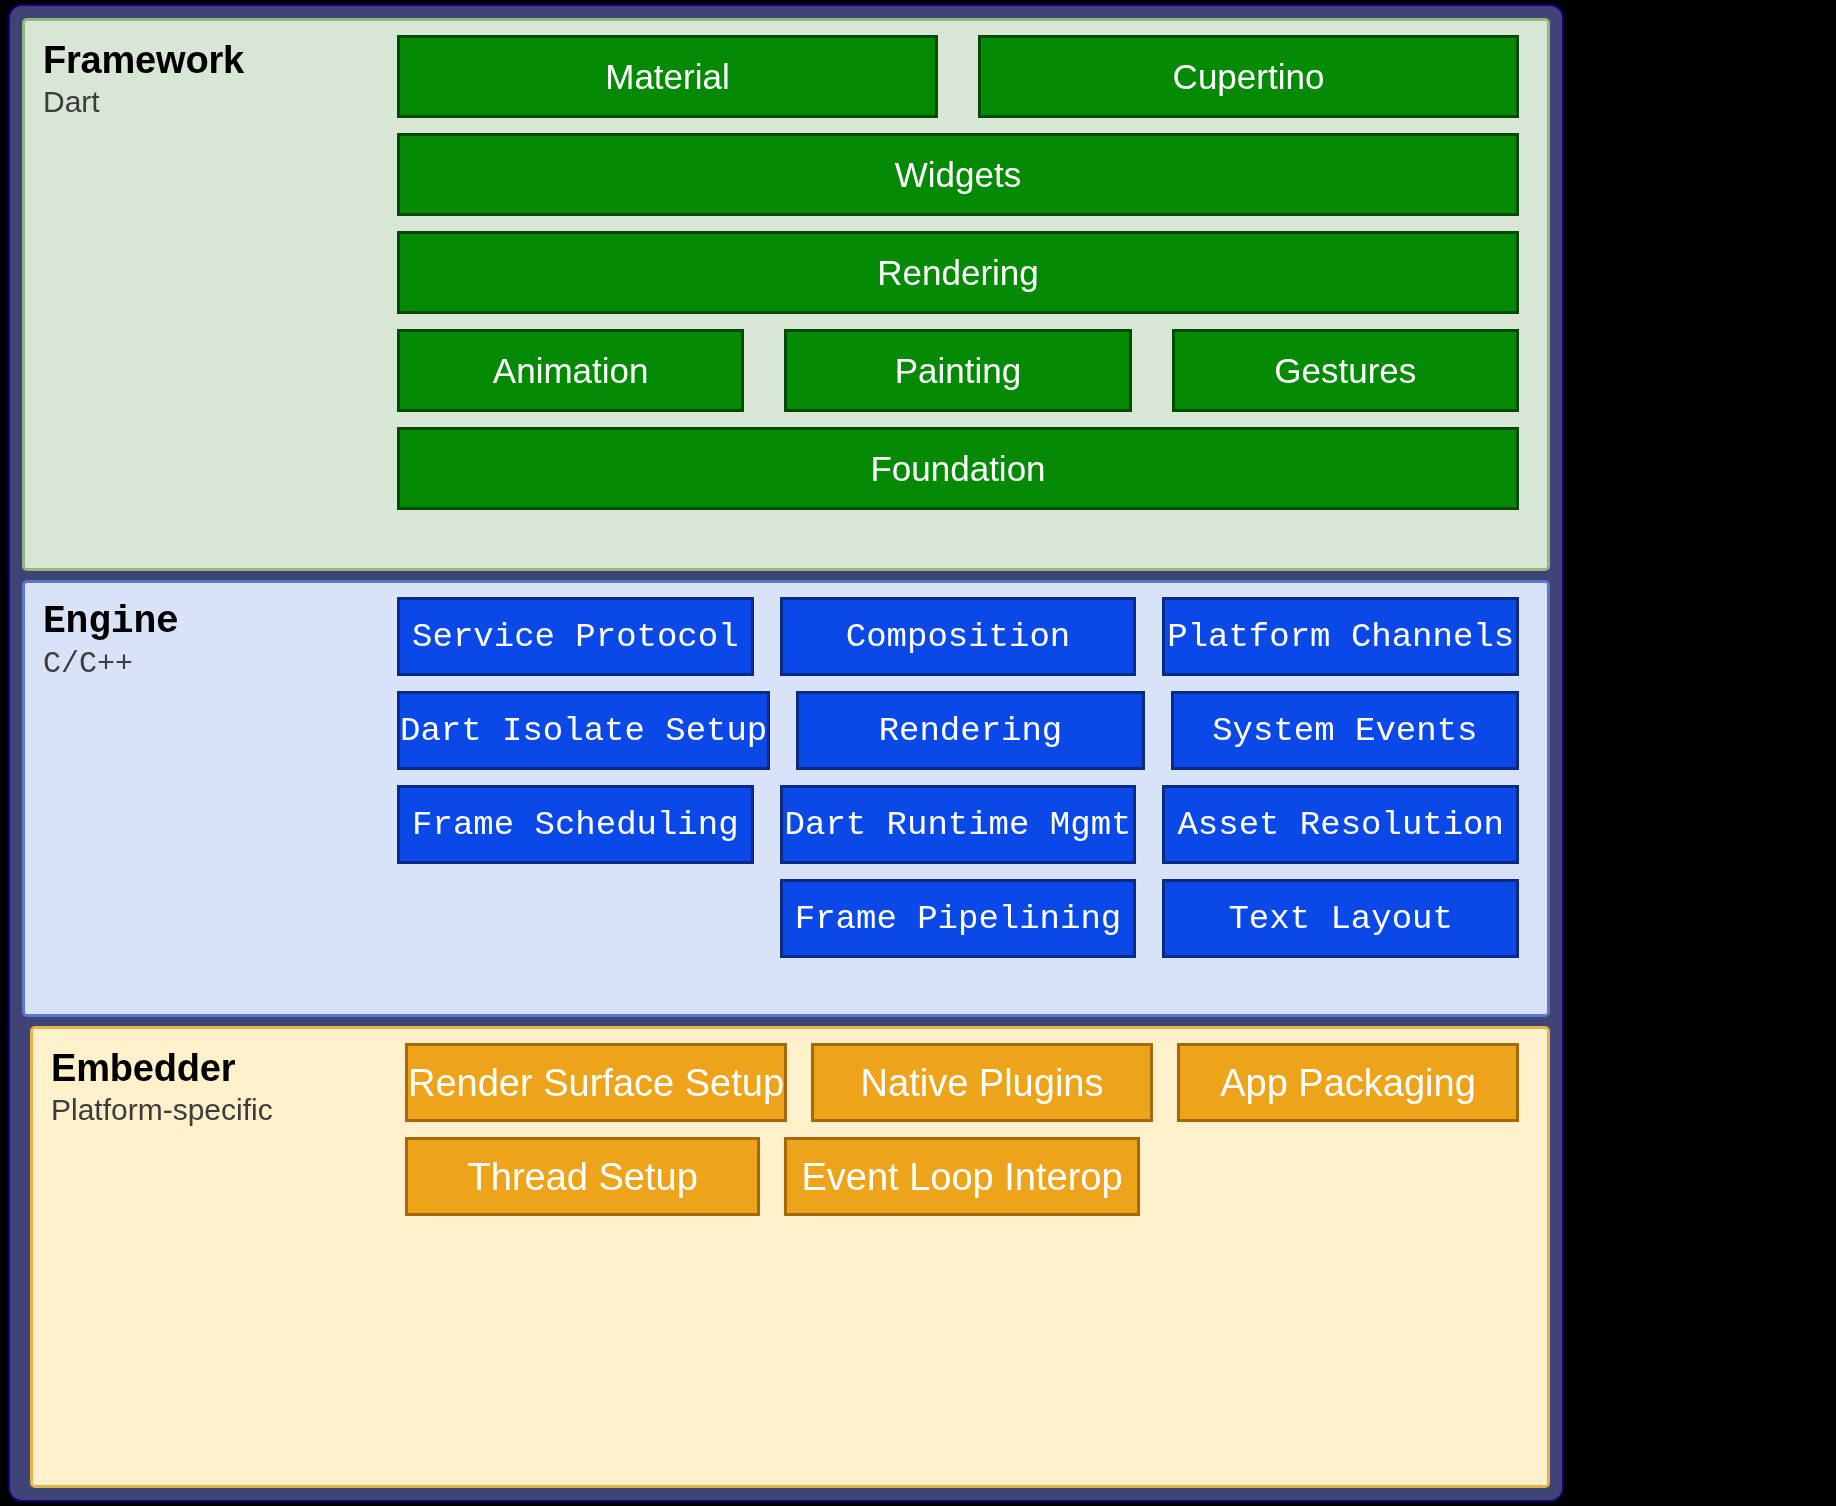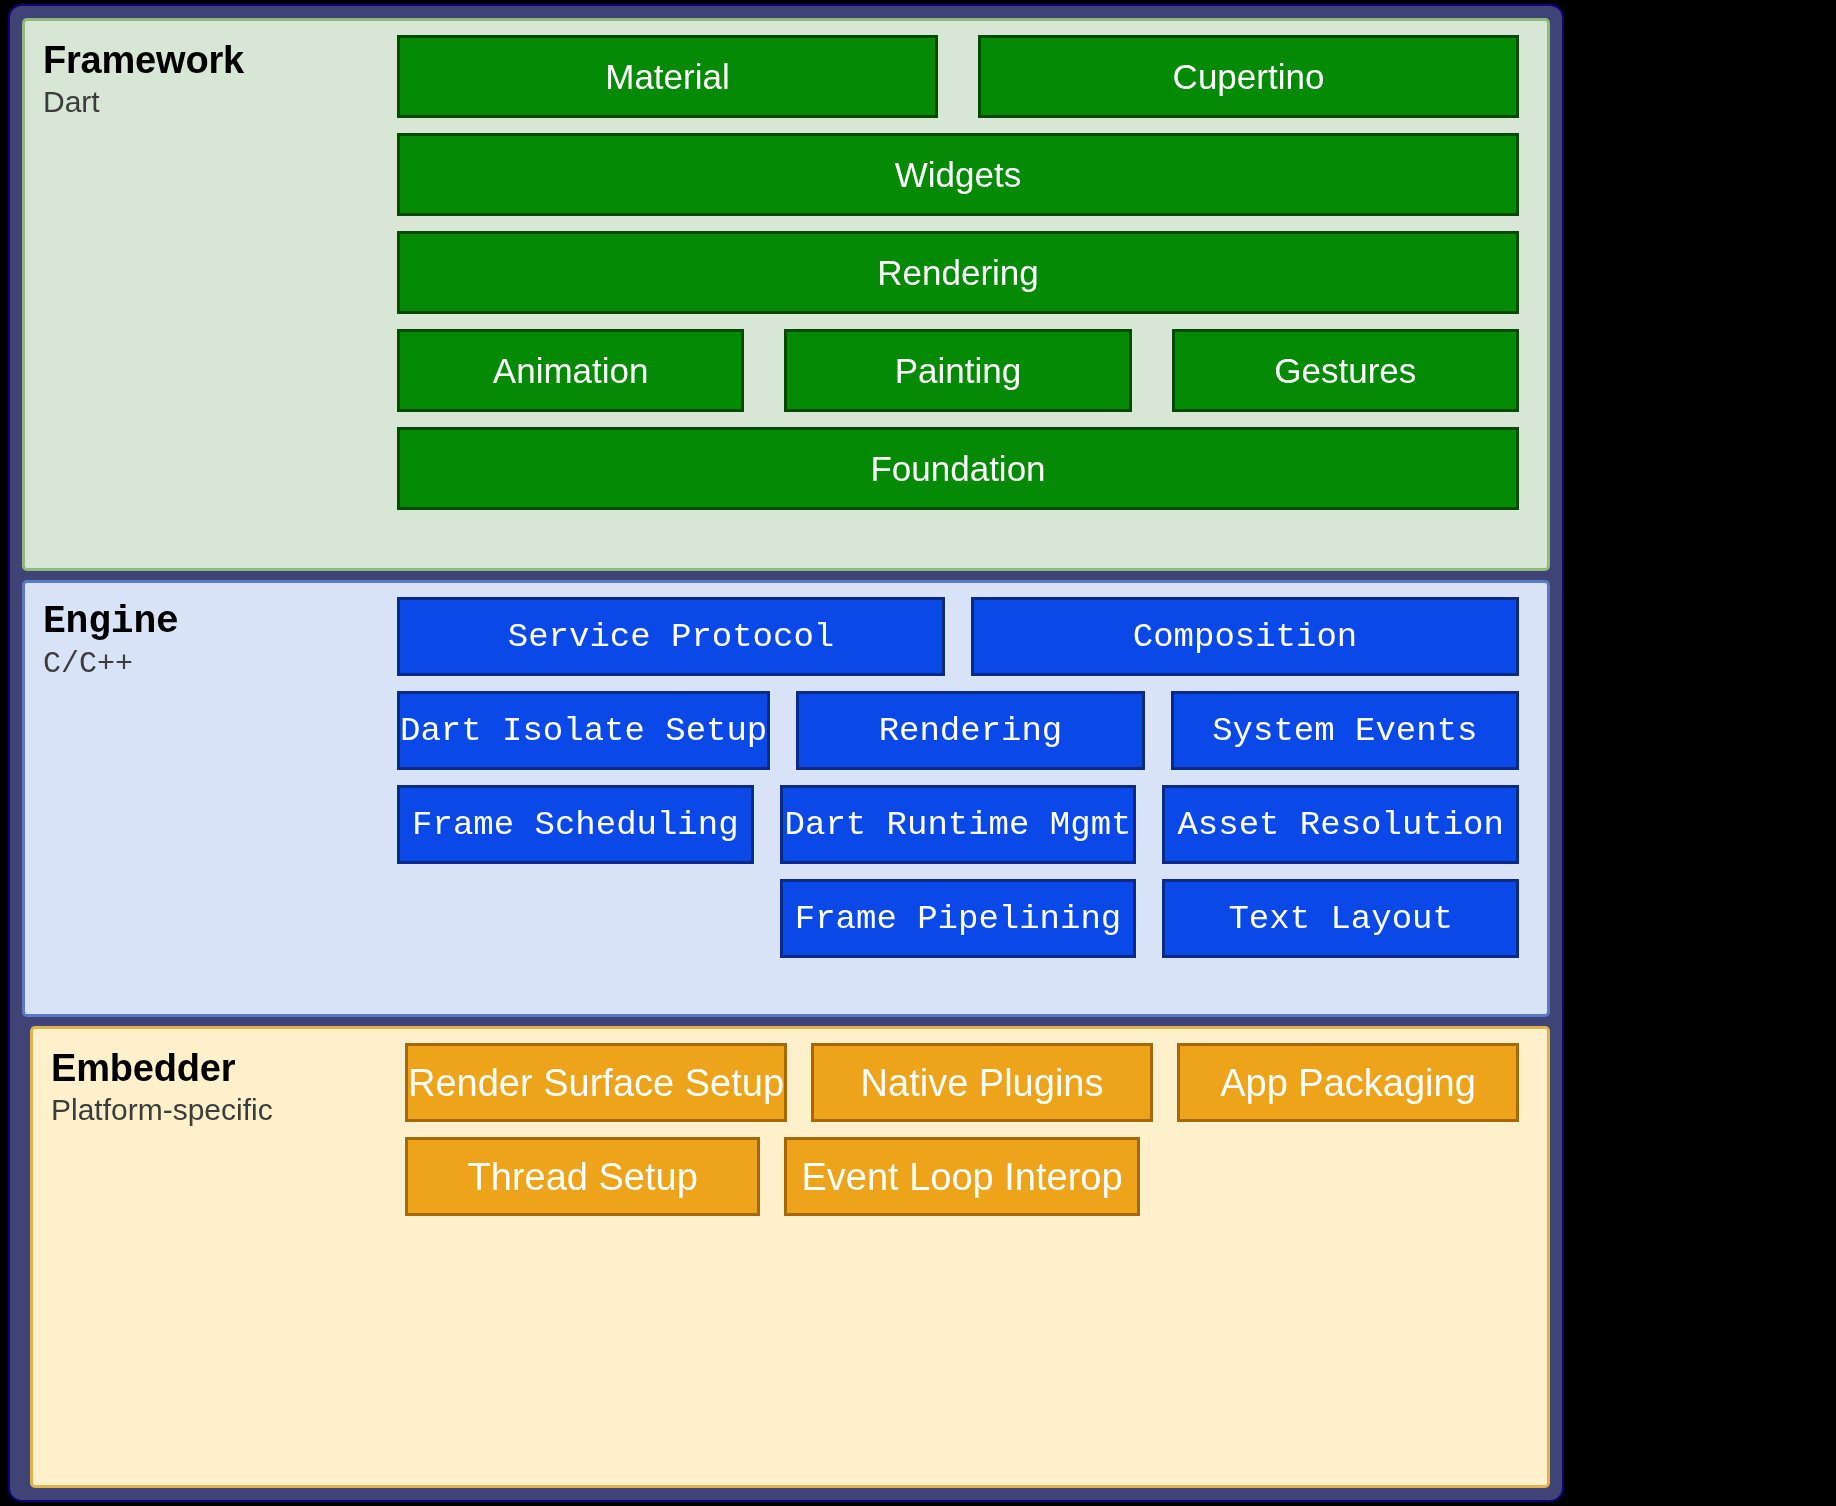--- a/index.html
+++ b/index.html
@@ -169,20 +169,21 @@
   <section class="layer" id="layer-engine" style="flex:0 0 437px;">
     <div class="layer-label">
       <div class="layer-title">Engine</div>
       <div class="layer-subtitle">C/C++</div>
     </div>
     <div class="layer-body">
 
       <div class="box-row">
         <div class="node col2">Service Protocol</div>
         <div class="node col2">Composition</div>
+        <div class="node col2">Platform Channels</div>
       </div>
 
       <div class="box-row">
         <div class="node col2">Dart Isolate Setup</div>
         <div class="node col2">Rendering</div>
         <div class="node col2">System Events</div>
       </div>
 
       <div class="box-row">
         <div class="node col2">Frame Scheduling</div>

